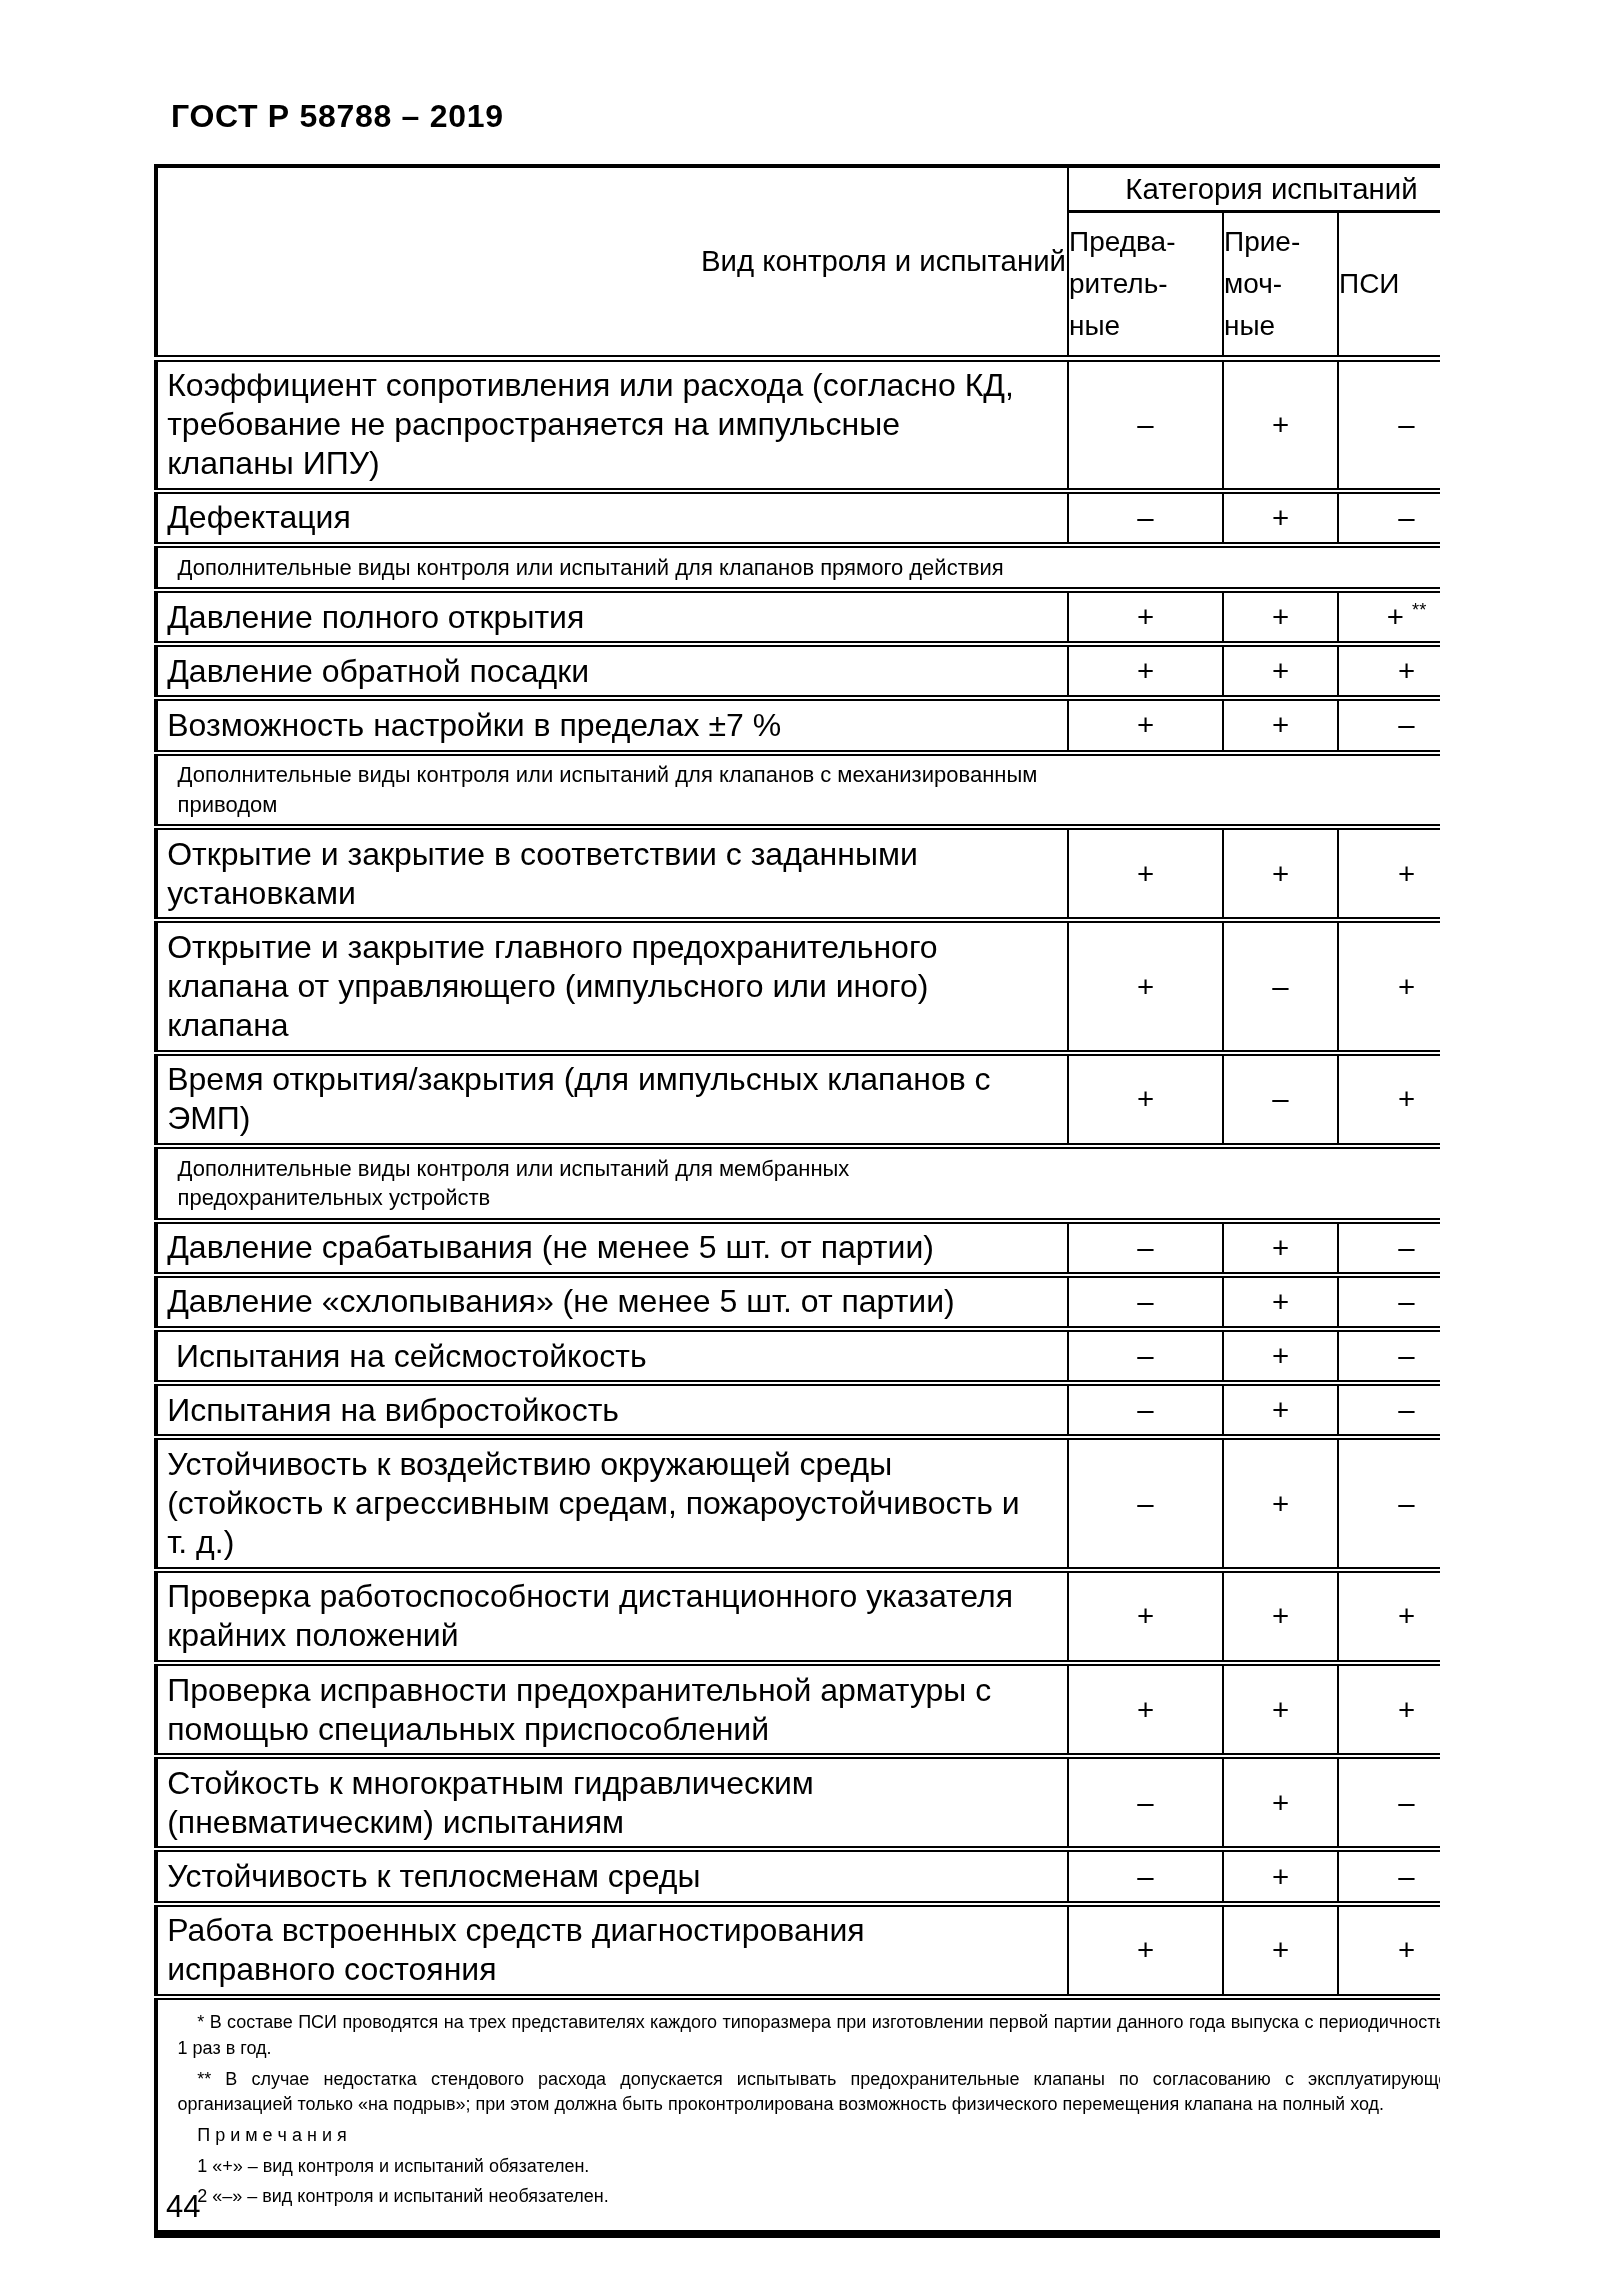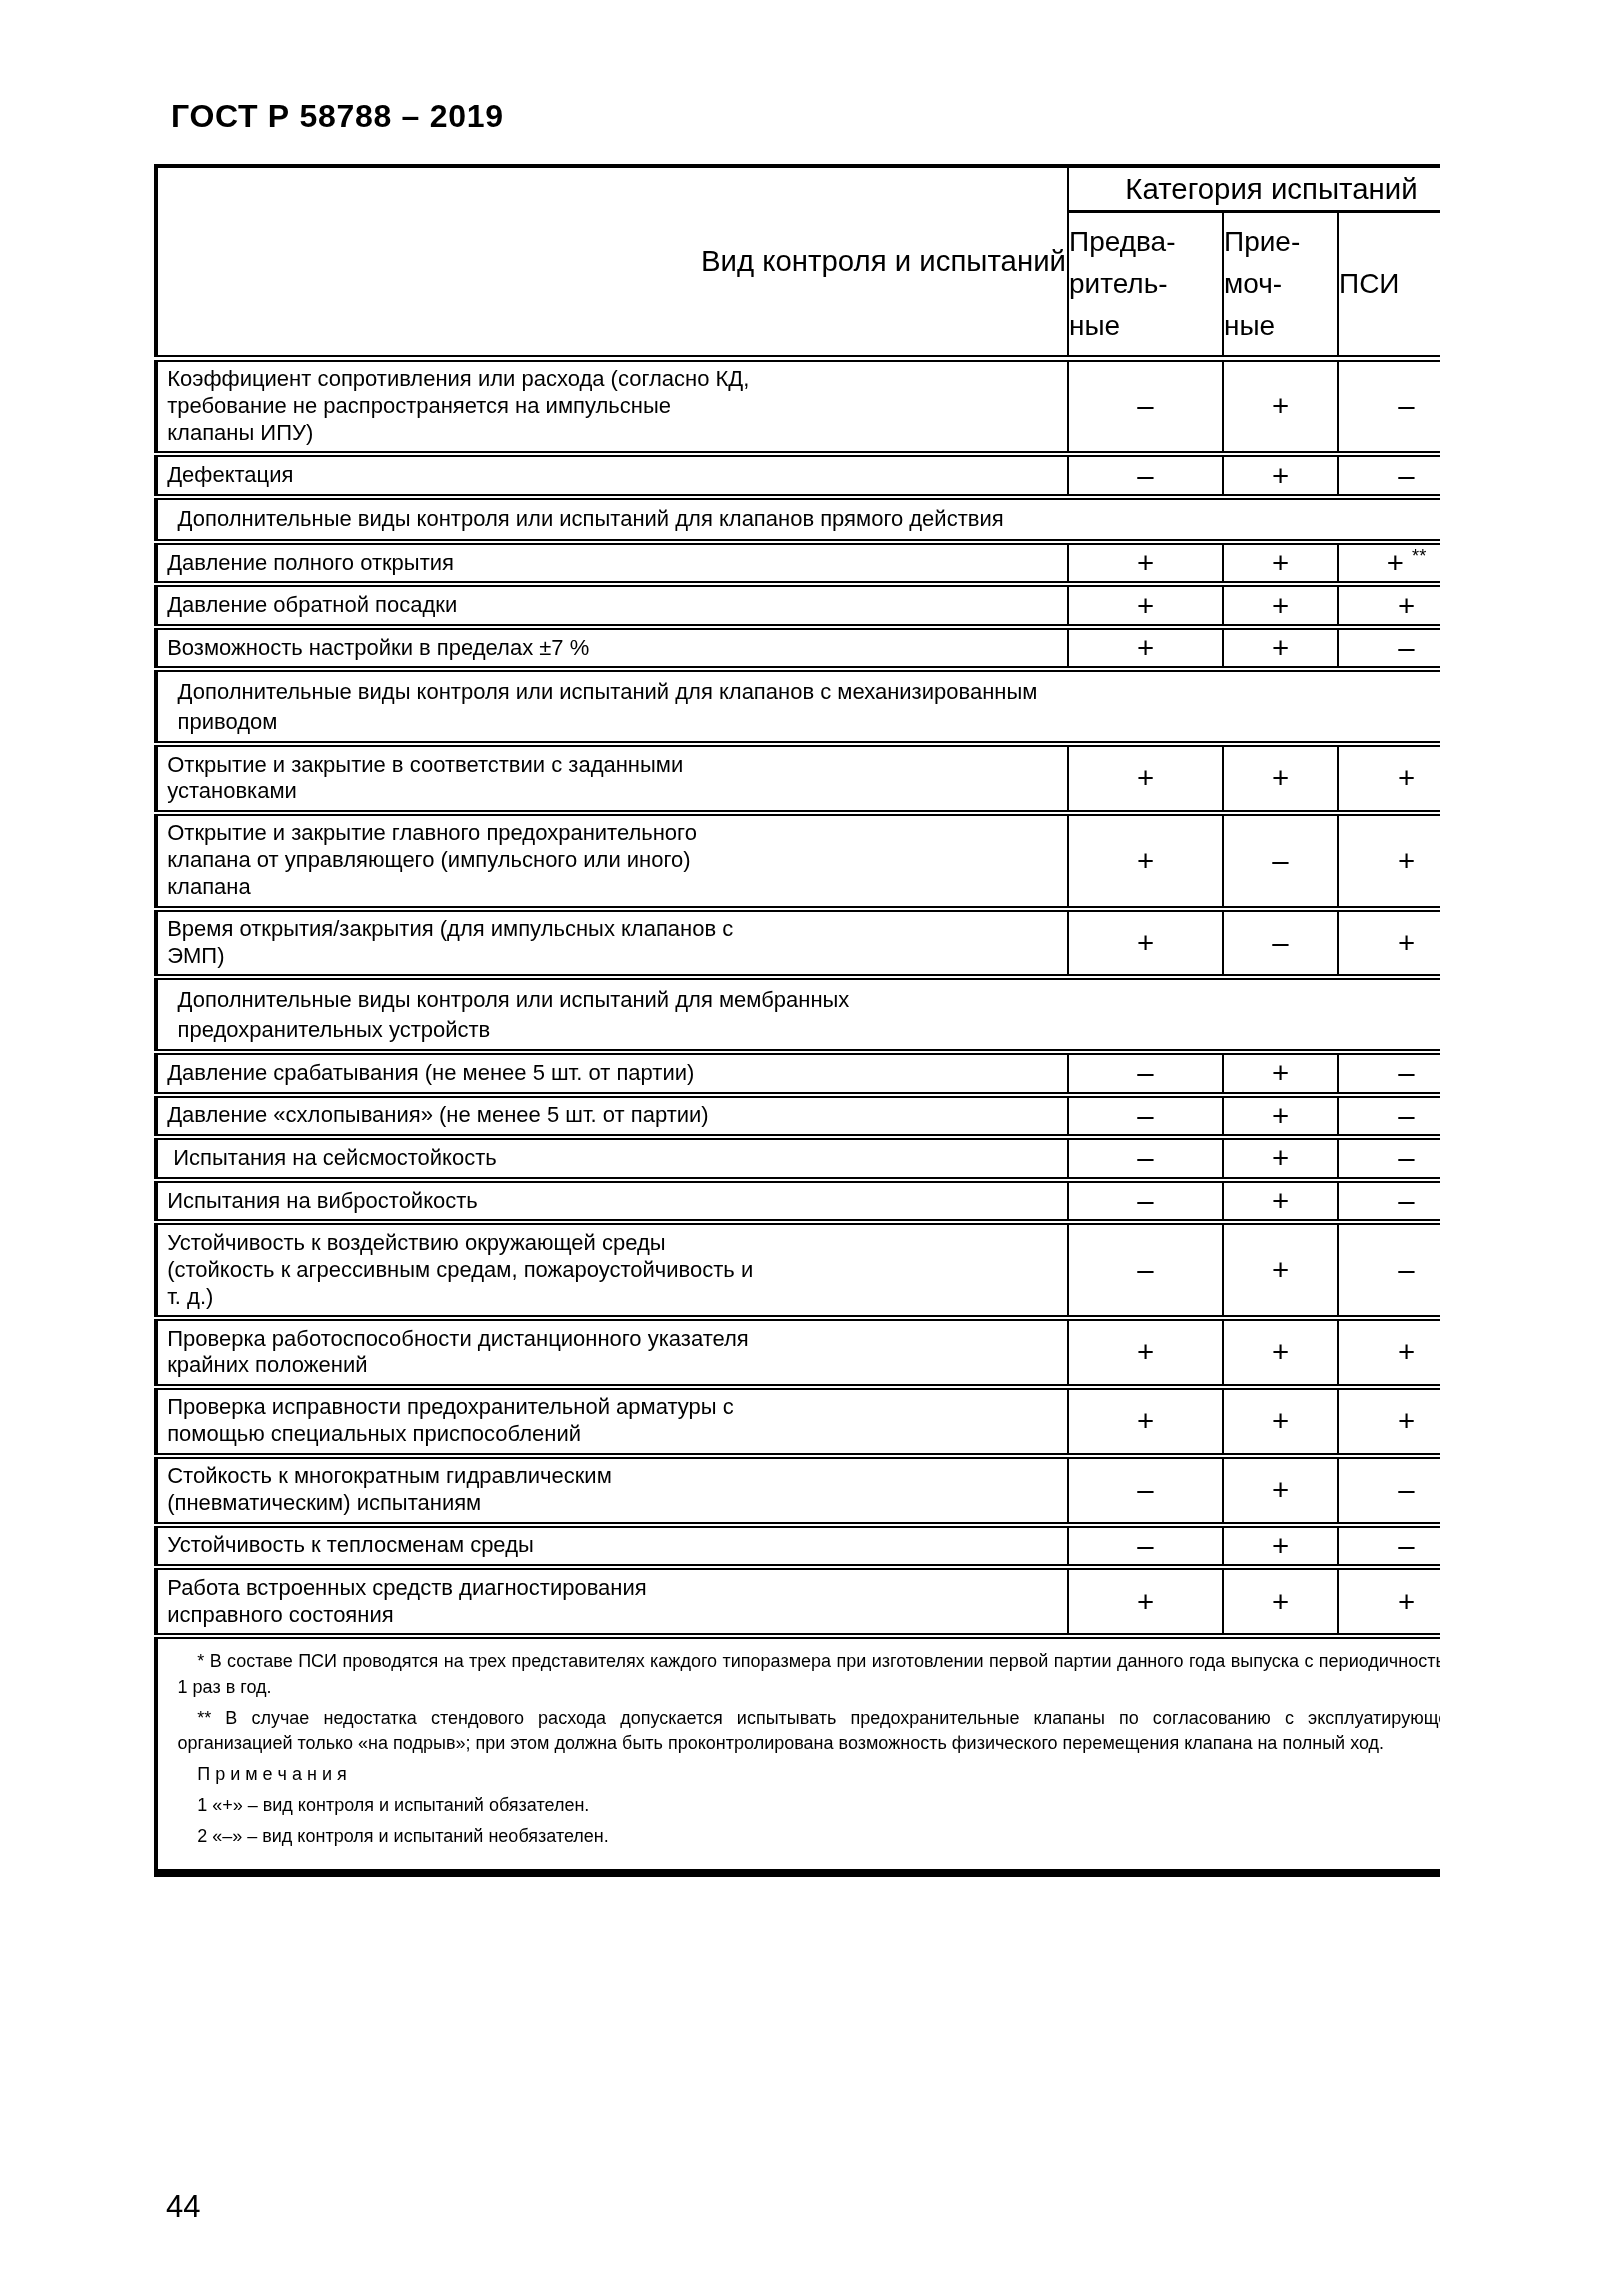--- a/index.html
+++ b/index.html
@@ -51,21 +51,21 @@
     font-size: 28px;
     text-align: left;
     line-height: 1.5;
     padding: 7.9px 0;
     white-space: pre-line;
     border-top: 3.9px solid #000;
     border-bottom: 7.9px double #000;
   }
   tbody td { border-top: 6.5px double #000; border-bottom: 6.5px double #000; }
   td.label {
-    font-size: 22px;
+    font-size: 32px;
     line-height: 1.22;
     text-align: left;
     padding: 4.6px 5.2px 4.6px 9.2px;
     white-space: pre-line;
   }
   td.mark {
     font-size: 29.4px;
     text-align: center;
     padding: 1.3px 0;
   }

